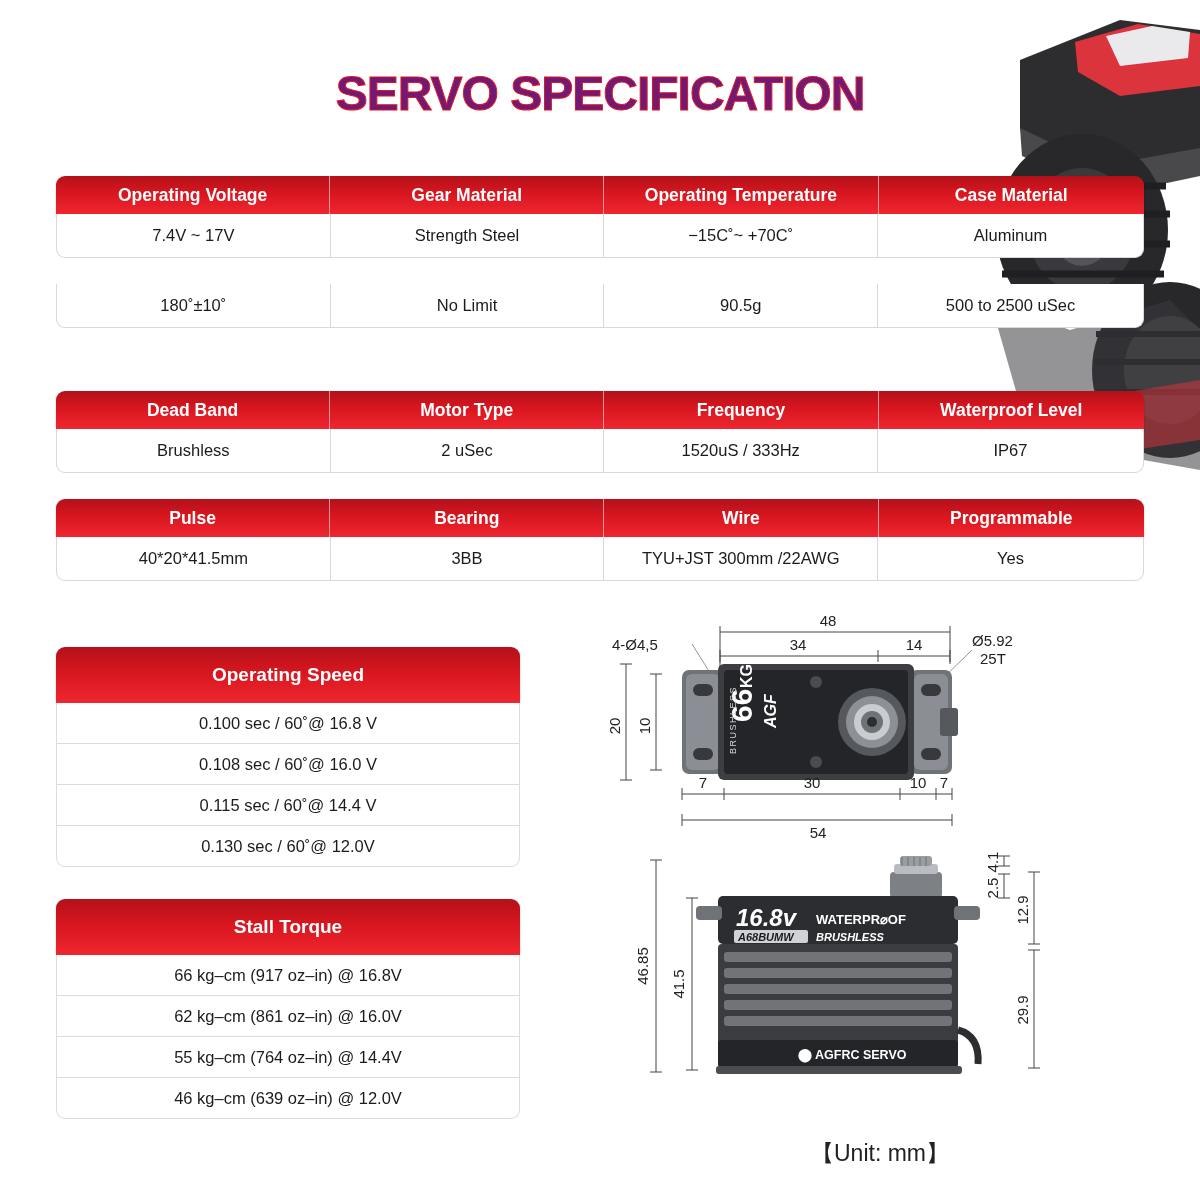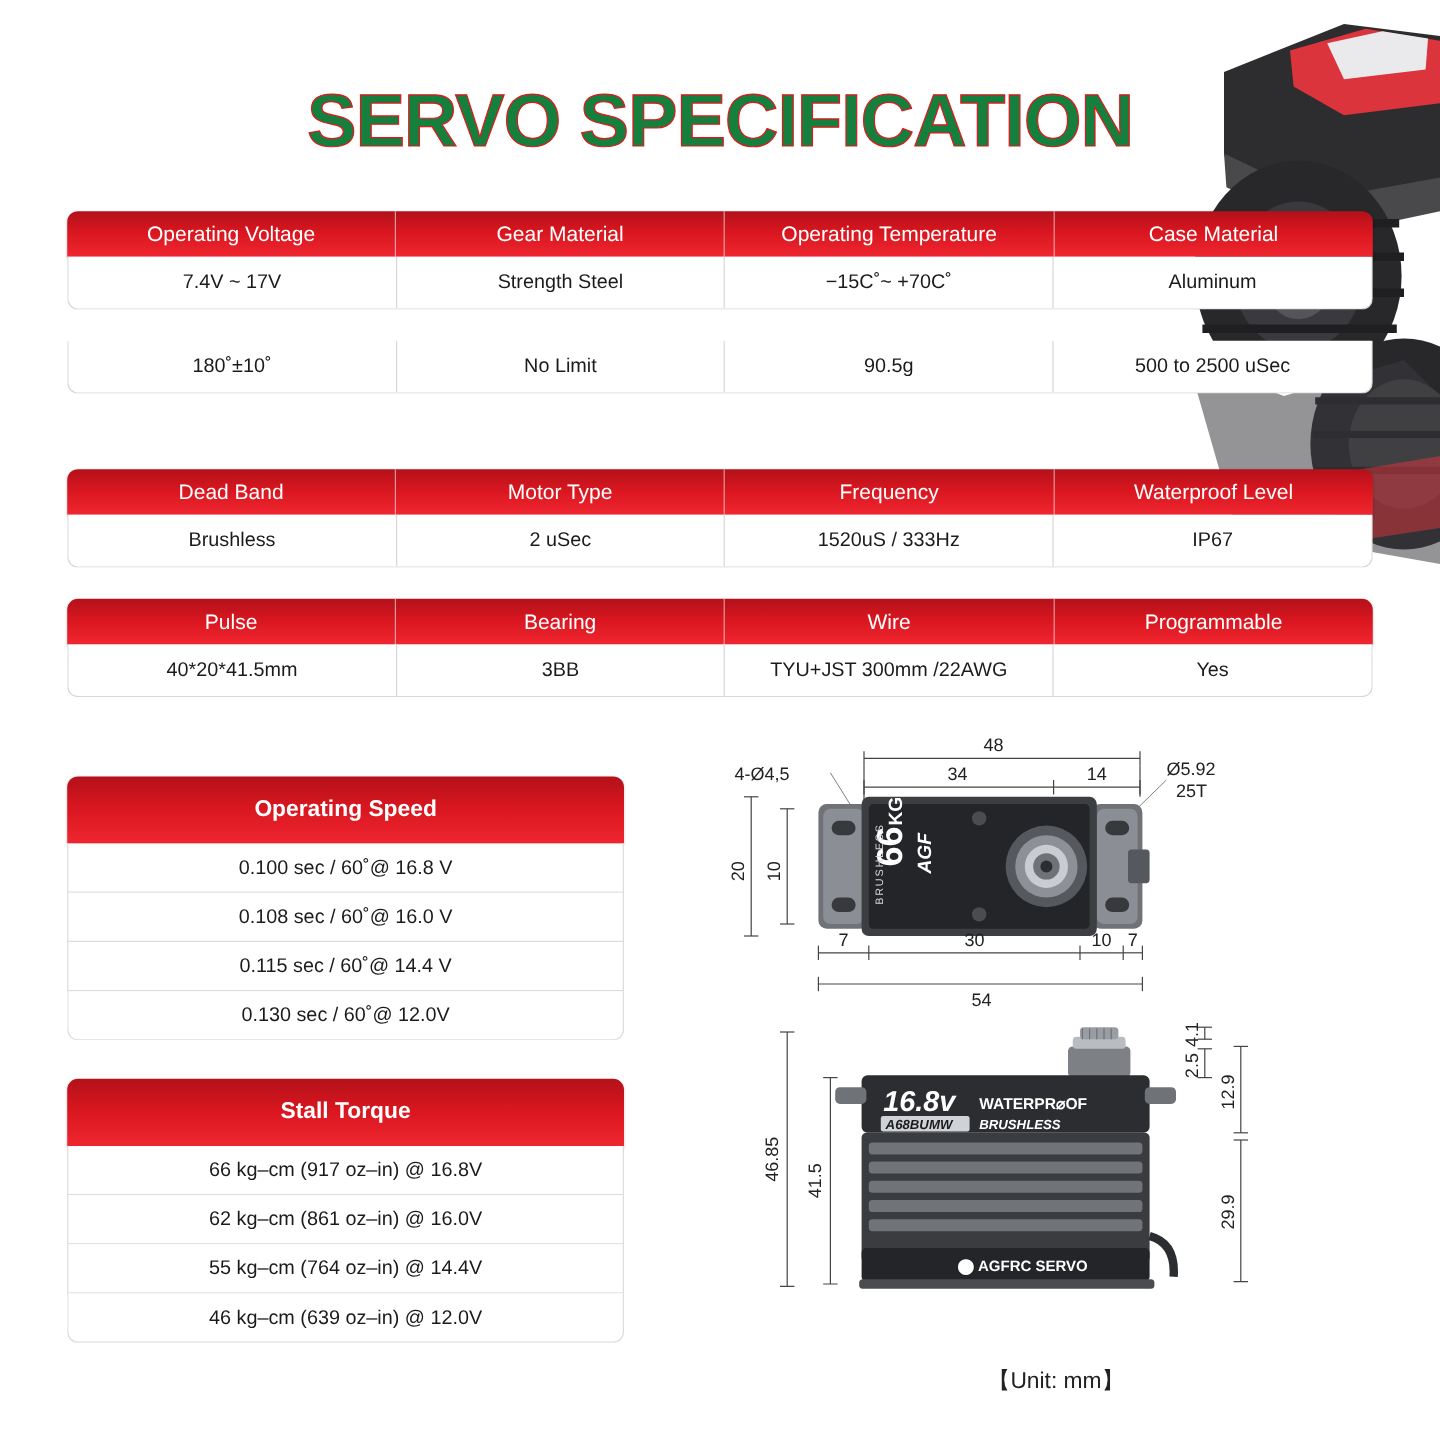--- a/index.html
+++ b/index.html
@@ -25,45 +25,45 @@
     overflow: hidden;
     pointer-events: none;
   }
   .car-art svg { display: block; }
 
   
   .title {
     position: absolute;
     top: 66px; left: 0; width: 1200px;
     text-align: center;
-    font-size: 62px;
+    font-size: 48px;
     font-weight: 800;
     letter-spacing: -1px;
-    color: #15803d;
+    color: #701a75;
     font-family: "Liberation Sans", sans-serif;
     -webkit-text-stroke: 1px #e8131b;
   }
 
   
   .spec-block {
     position: absolute;
     left: 56px;
     width: 1088px;
   }
   .spec-head {
     display: flex;
     height: 38px;
     border-radius: 9px 9px 0 0;
     background: linear-gradient(180deg, #b3111a 0%, #d8161f 45%, #ef2630 100%);
     overflow: hidden;
     box-shadow: 0 1px 2px rgba(0,0,0,.25);
   }
   .spec-head .cell {
     color: #fff;
-    font-weight: normal;
+    font-weight: bold;
     font-size: 17.5px;
     display: flex; align-items: center; justify-content: center;
     border-right: 1px solid rgba(255,255,255,.55);
   }
   .spec-head .cell:last-child { border-right: none; }
   .spec-body {
     display: flex;
     height: 44px;
     border: 1px solid #d8d8d8;
     border-top: none;
@@ -118,21 +118,21 @@
     top: 604px;
     width: 560px;
     height: 570px;
   }
   .unit-label {
     position: absolute;
     left: 600px;
     top: 1138px;
     width: 560px;
     text-align: center;
-    font-size: 19px;
+    font-size: 23px;
     color: #222;
   }
   .dim {
     font-size: 15px;
     fill: #222;
     font-family: "Liberation Sans", sans-serif;
   }
   .dimline { stroke: #444; stroke-width: 1; fill: none; }
   .thin { stroke: #7a7a7a; stroke-width: .8; fill: none; }
 </style>

